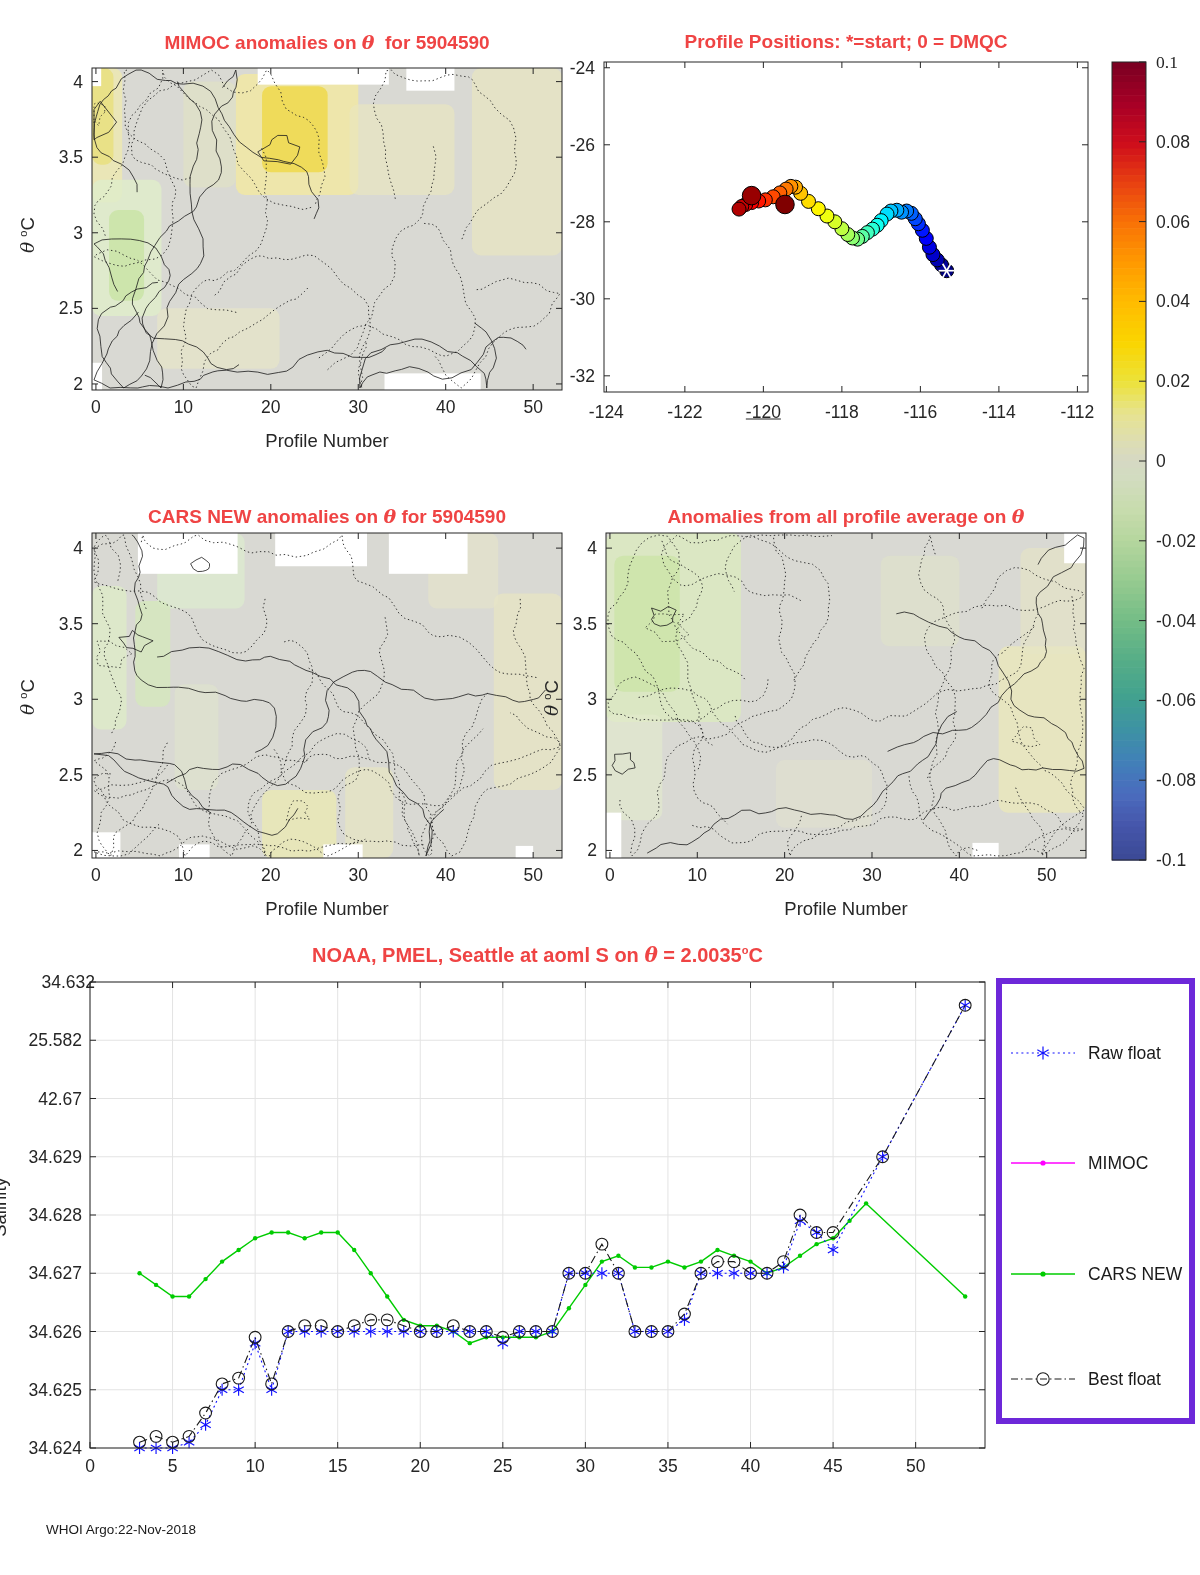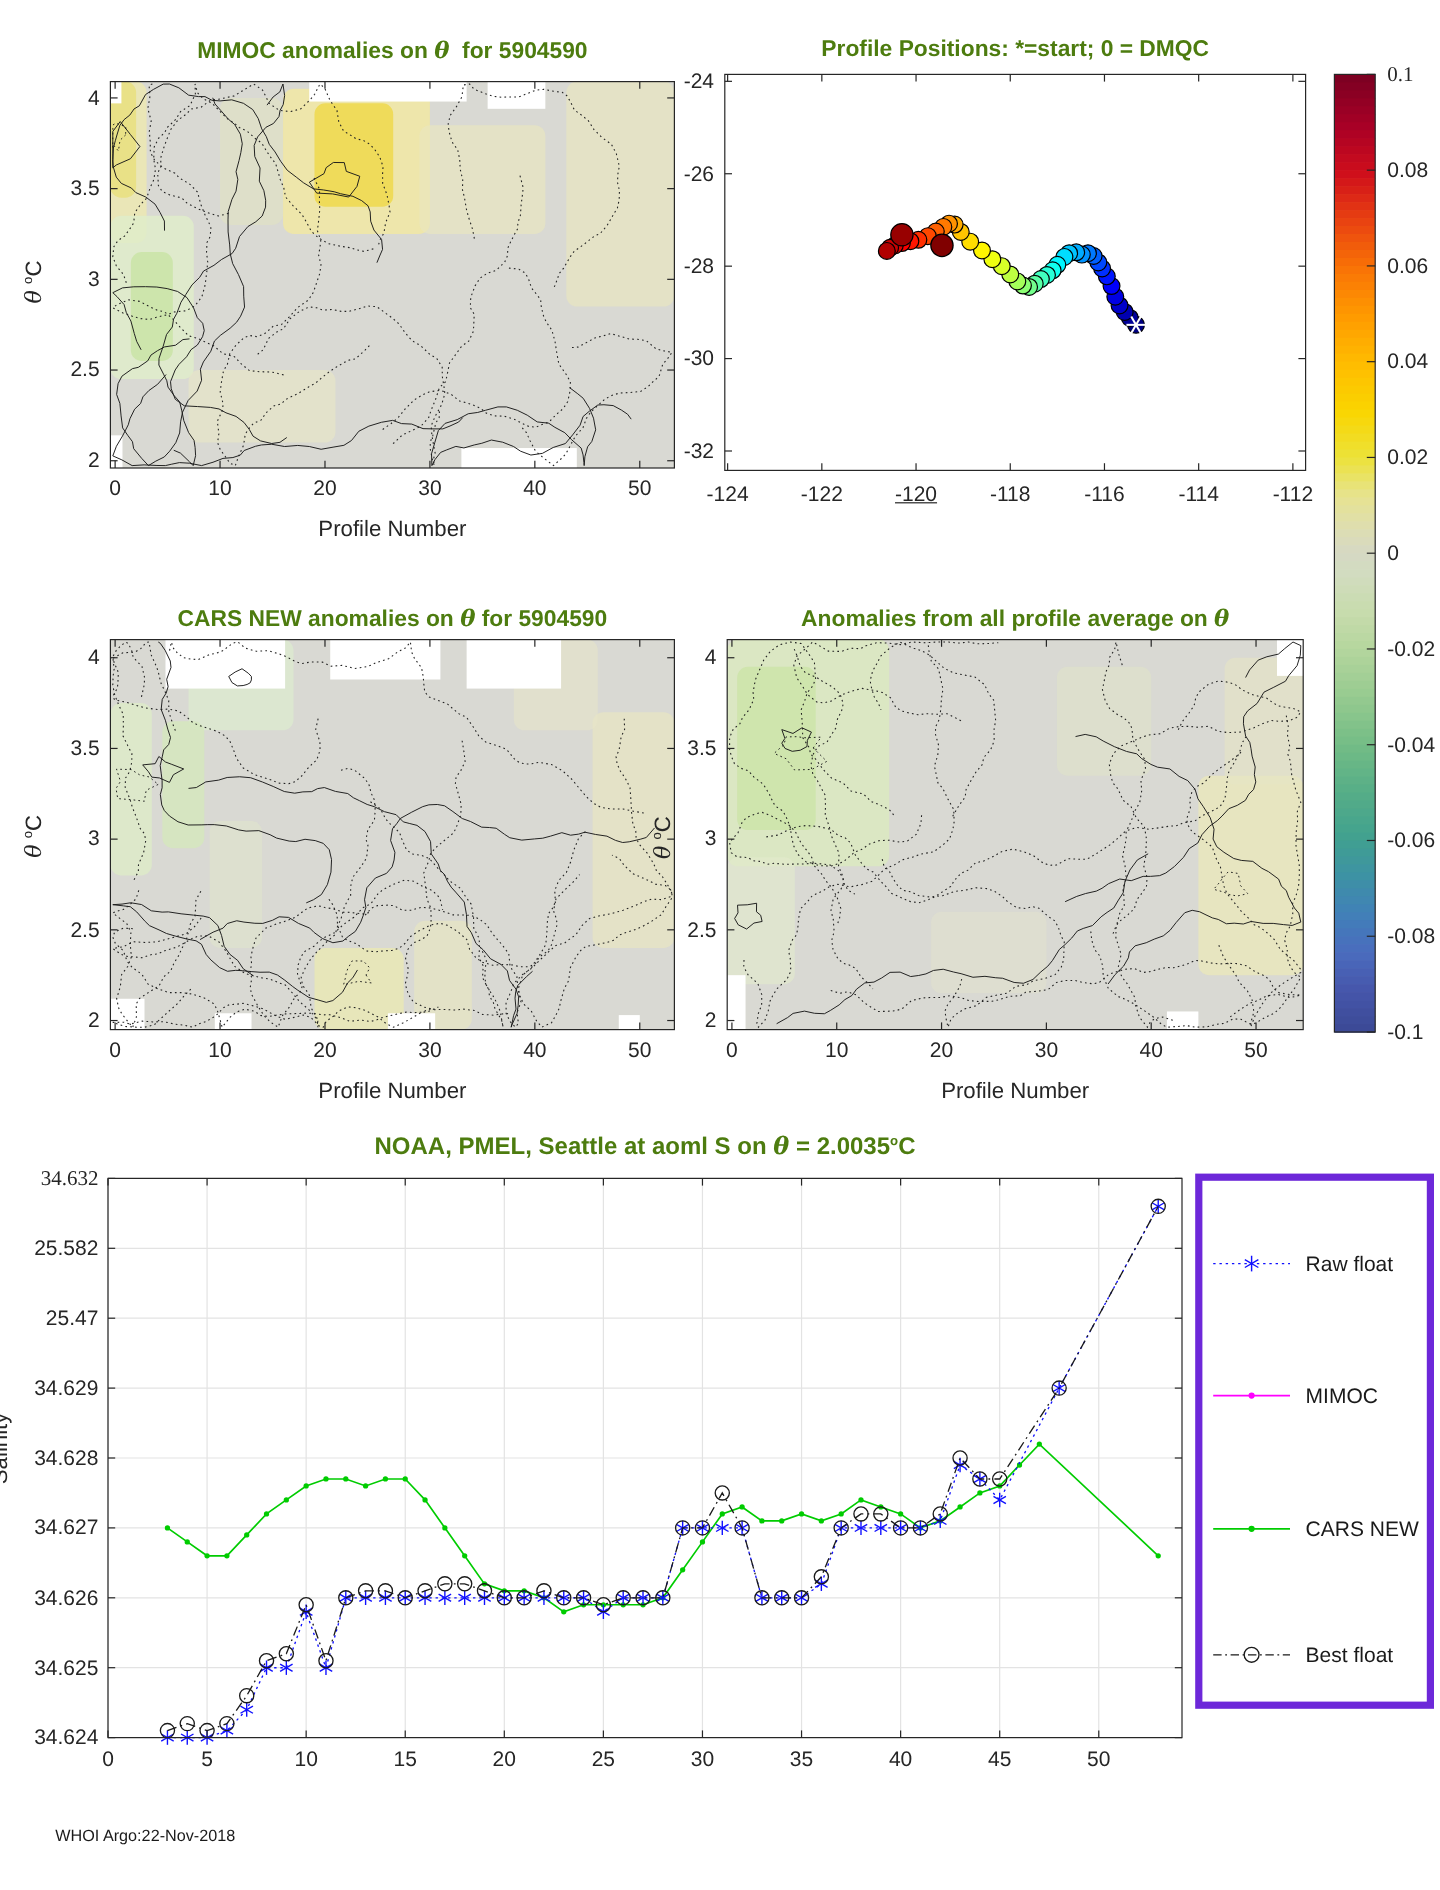--- a/index.html
+++ b/index.html
@@ -1,19 +1,19 @@
 <!DOCTYPE html>
 <html><head>
 <meta charset="utf-8">
 <style>
   html,body{margin:0;padding:0;background:#fff;}
   #fig{position:relative;width:1200px;height:1575px;background:#fff;overflow:hidden;
        font-family:"Liberation Sans",sans-serif;color:#1a1a1a;}
   #canvas{position:absolute;left:0;top:0;}
-  .title{position:absolute;text-align:center;font-weight:bold;font-size:19px;color:#4d7c0f;white-space:pre;}
+  .title{position:absolute;text-align:center;font-weight:bold;font-size:19px;color:#ef4444;white-space:pre;}
   .title .th,.axlab .th{font-family:"DejaVu Serif",serif;font-style:italic;}
   .title sup,.axlab sup{font-size:11px;}
   .bigtitle{font-size:20px;}
   .tick{position:absolute;font-size:17.5px;color:#262626;white-space:pre;}
   .axlab{position:absolute;font-size:18.5px;color:#262626;text-align:center;white-space:pre;}
   .rot{transform-origin:center;}
   .legend-box{position:absolute;border:6px solid #6d28d9;background:#fff;}
   .legend-row{position:absolute;left:8px;display:flex;align-items:center;height:24px;}
   .legend-label{font-size:17.5px;color:#1a1a1a;margin-left:12px;white-space:pre;}
   .watermark{position:absolute;font-size:13.5px;color:#1a1a1a;}
@@ -821,16 +821,16 @@
     <div class="tick" style="left: 667.952px; top: 1466px; transform: translate(-50%, -50%);">35</div>
     <div class="tick" style="left: 750.517px; top: 1466px; transform: translate(-50%, -50%);">40</div>
     <div class="tick" style="left: 833.081px; top: 1466px; transform: translate(-50%, -50%);">45</div>
     <div class="tick" style="left: 915.646px; top: 1466px; transform: translate(-50%, -50%);">50</div>
     <div class="tick" style="left: 82px; top: 1448px; transform: translate(-100%, -50%);">34.624</div>
     <div class="tick" style="left: 82px; top: 1389.75px; transform: translate(-100%, -50%);">34.625</div>
     <div class="tick" style="left: 82px; top: 1331.5px; transform: translate(-100%, -50%);">34.626</div>
     <div class="tick" style="left: 82px; top: 1273.25px; transform: translate(-100%, -50%);">34.627</div>
     <div class="tick" style="left: 82px; top: 1215px; transform: translate(-100%, -50%);">34.628</div>
     <div class="tick" style="left: 82px; top: 1156.75px; transform: translate(-100%, -50%);">34.629</div>
-    <div class="tick" style="left: 82px; top: 1098.5px; transform: translate(-100%, -50%);">25.47</div>
+    <div class="tick" style="left: 82px; top: 1098.5px; transform: translate(-100%, -50%);">42.67</div>
     <div class="tick" style="left: 82px; top: 1040.25px; transform: translate(-100%, -50%);">25.582</div>
-    <div class="tick" style="left: 82px; top: 982px; transform: translate(-100%, -50%); font-family: Liberation Serif, serif;">34.632</div>
+    <div class="tick" style="left: 95px; top: 982px; transform: translate(-100%, -50%);">34.632</div>
   </div>
 
 </body></html>

